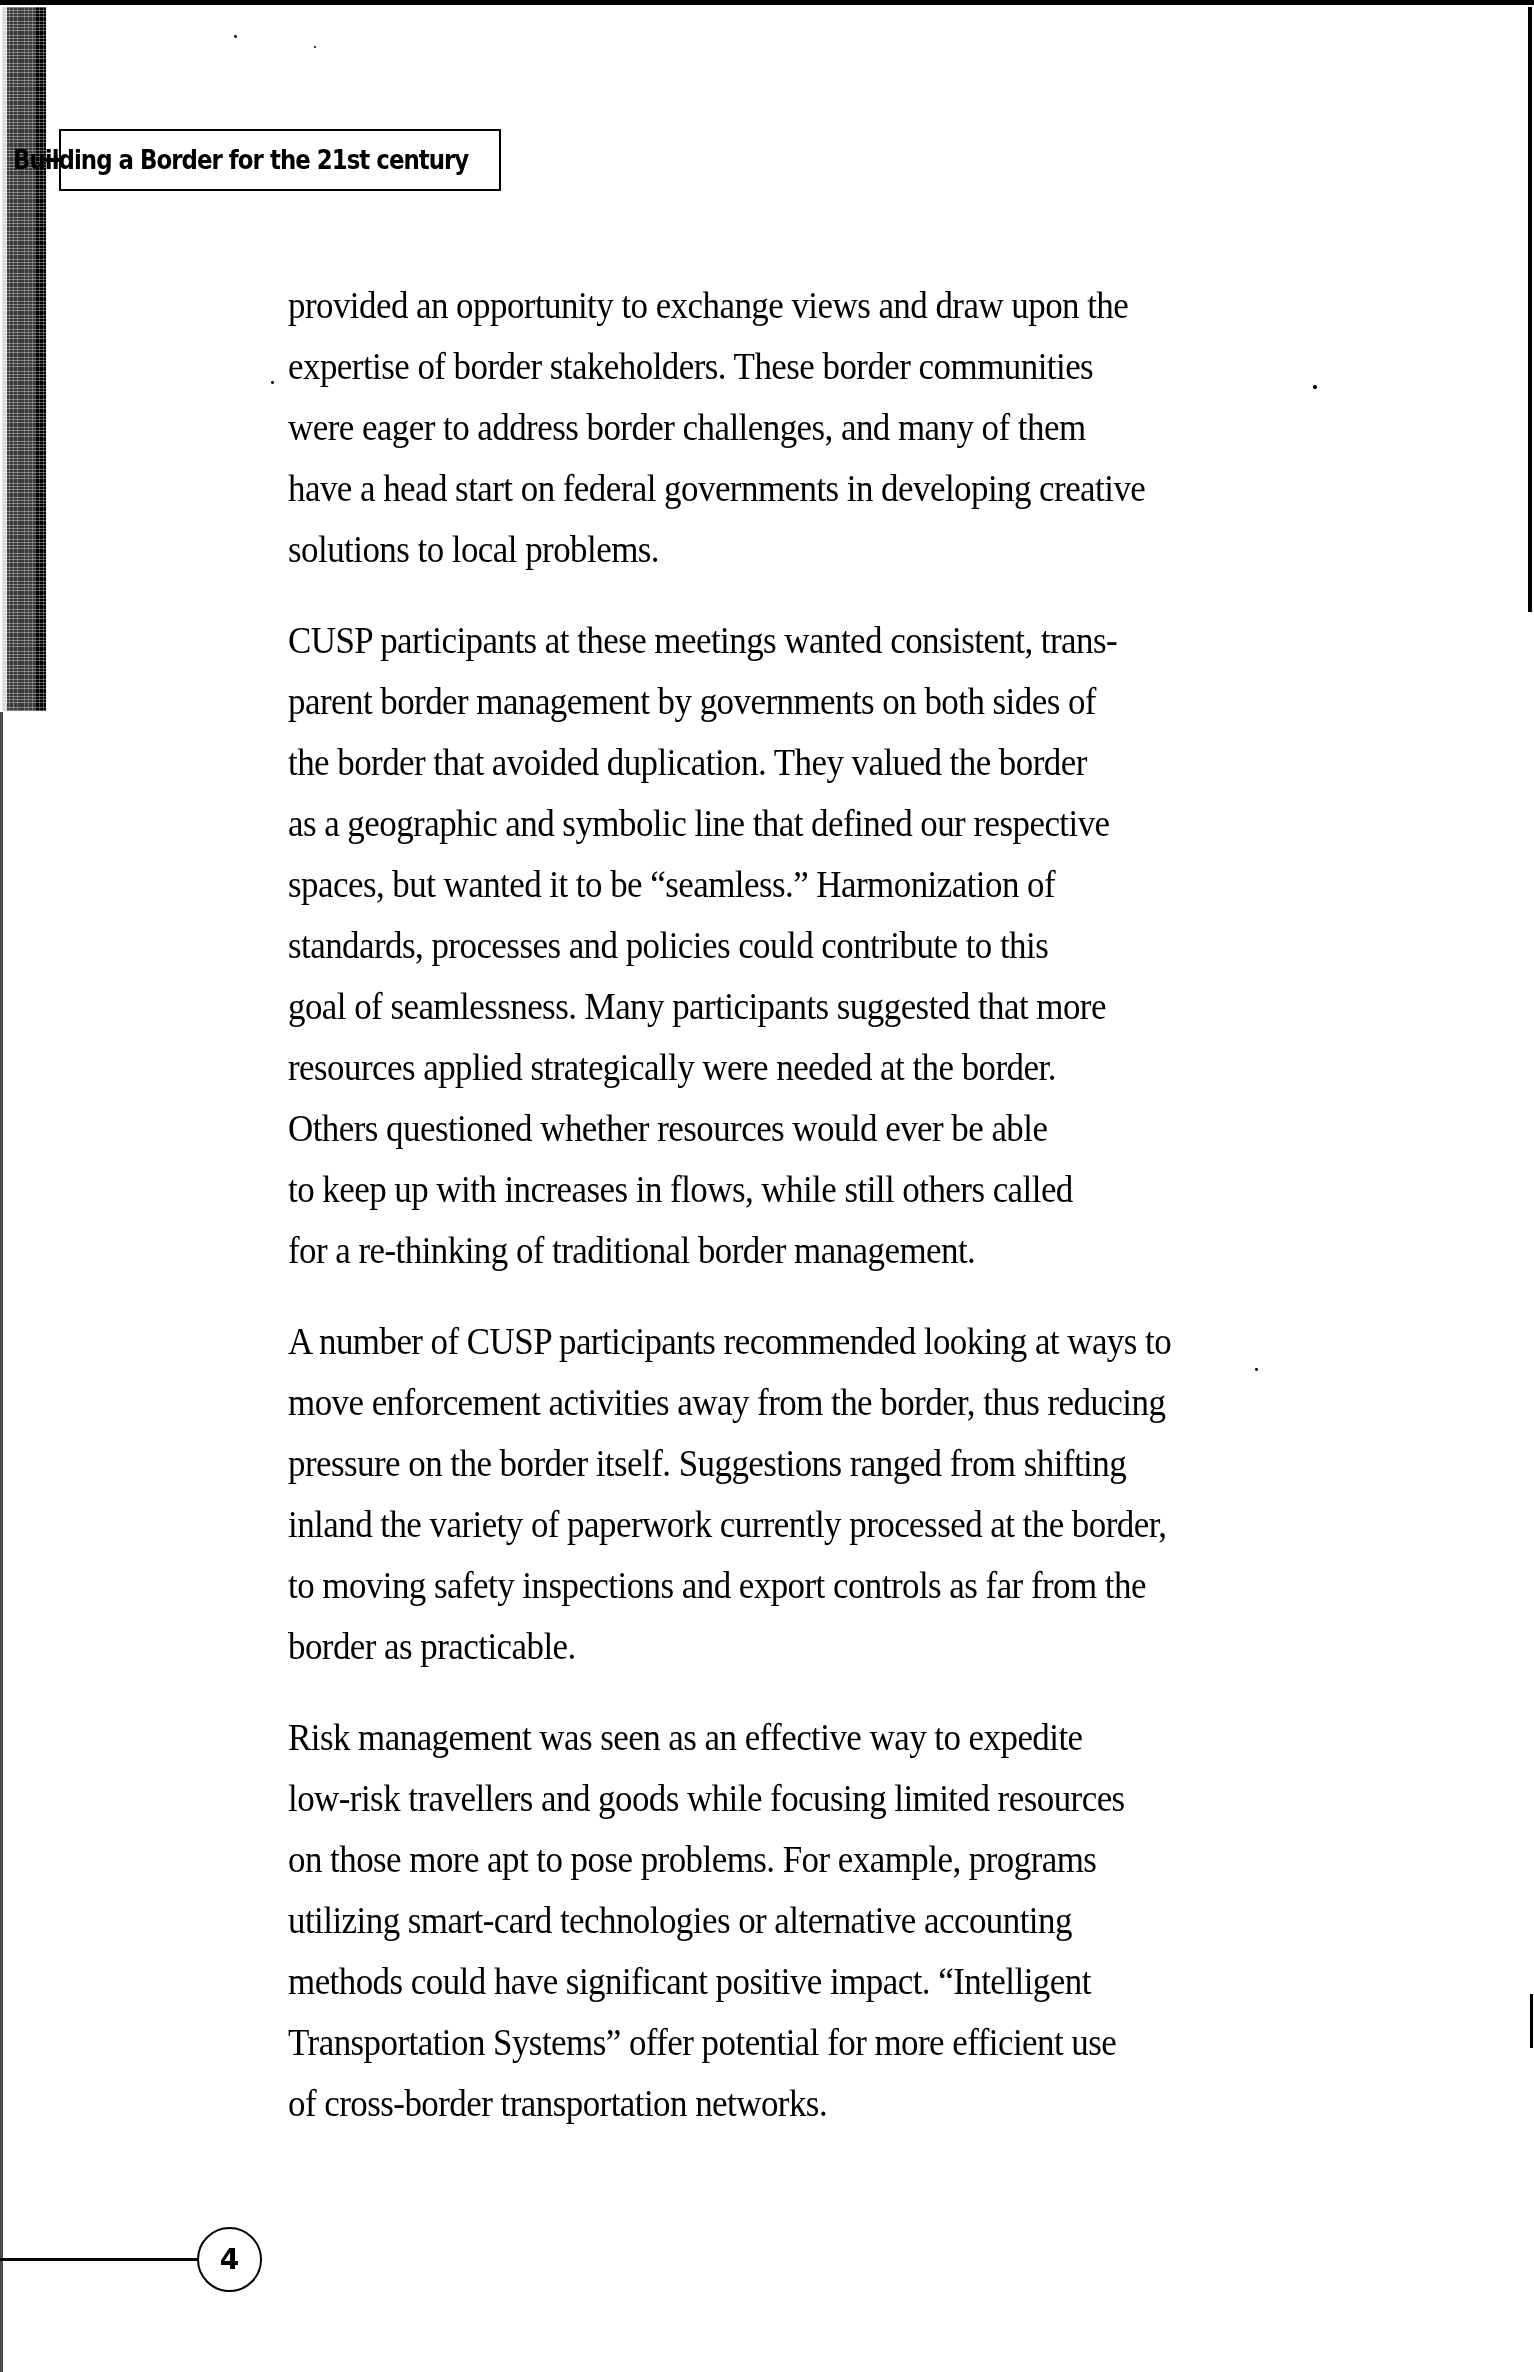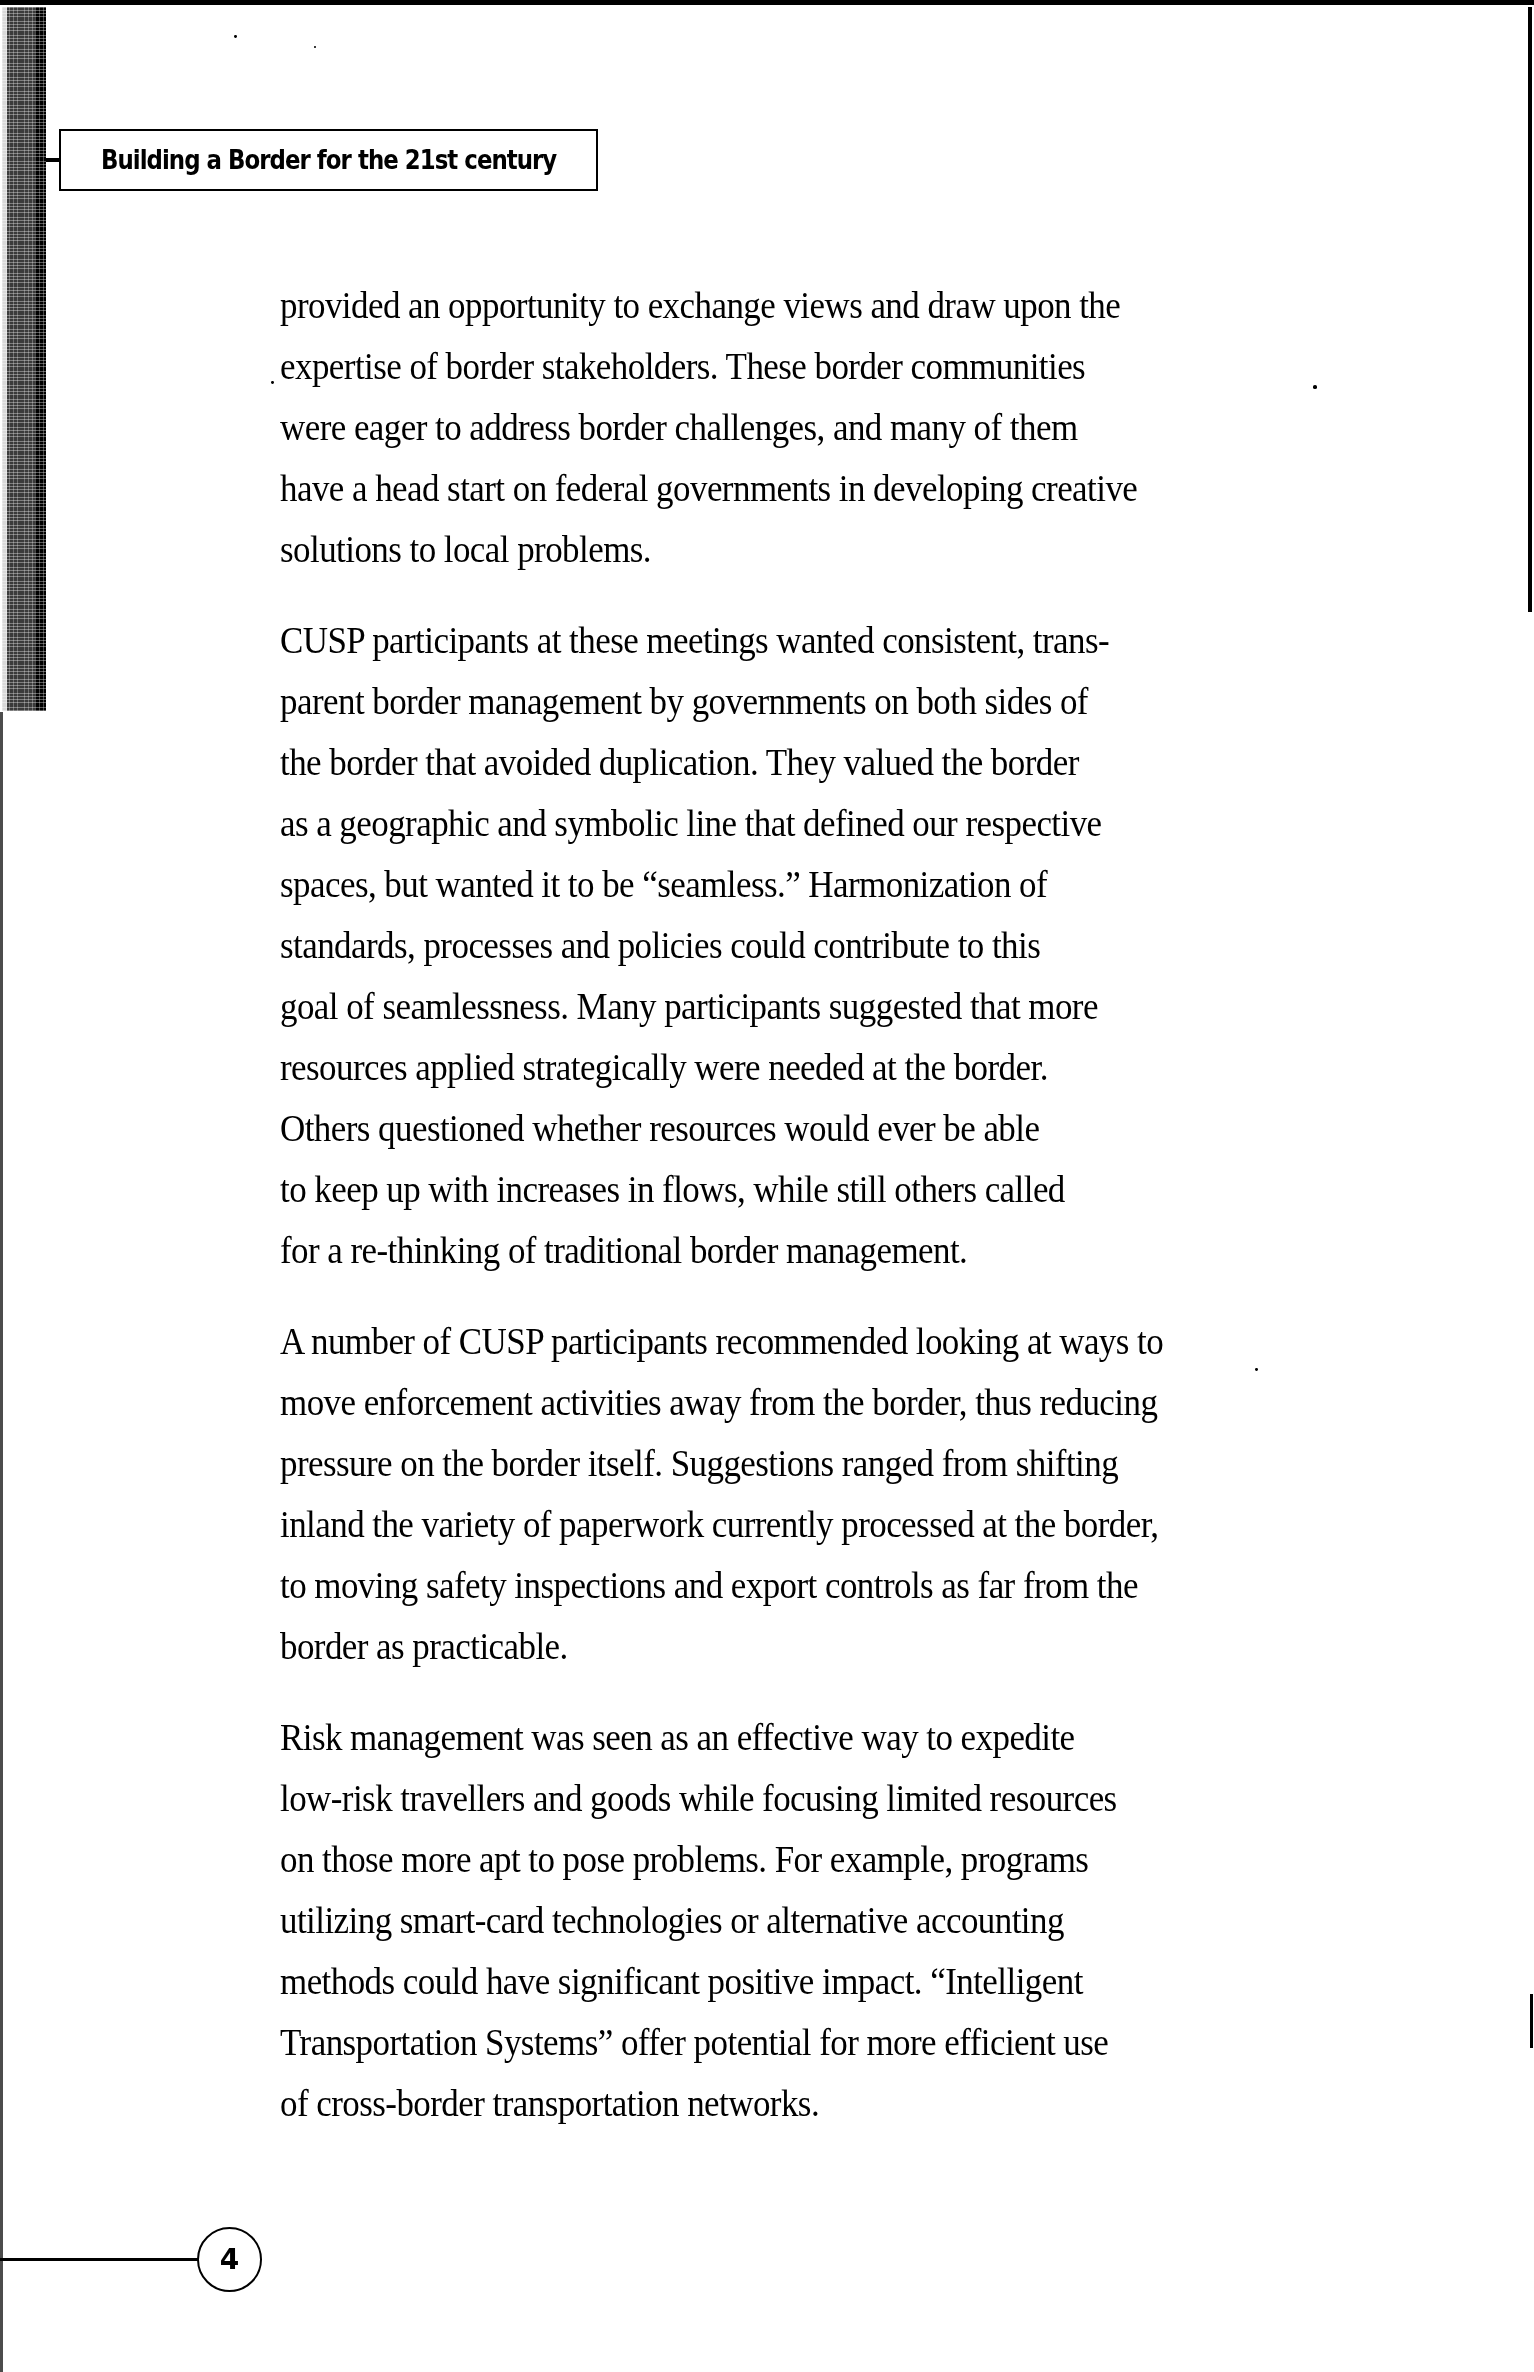--- a/index.html
+++ b/index.html
@@ -12,31 +12,31 @@
       repeating-linear-gradient(0deg, rgba(255,255,255,0.35) 0 0.9px, transparent 0.9px 2.8px),
       repeating-linear-gradient(90deg, rgba(255,255,255,0.28) 0 0.9px, transparent 0.9px 3.7px),
       linear-gradient(90deg, #d8d8d8 0 5.5px, #3a3a3a 5.5px 33px, #000 33px 44px);
   }
   .left-edge-line { position: absolute; left: 0; top: 712px; width: 2.8px; height: 1661px; background: #000; opacity: 0.7; }
   .right-edge-line { position: absolute; left: 1528px; top: 7.4px; width: 3.7px; height: 605px; background: #000; }
   .right-edge-mark { position: absolute; left: 1530px; top: 1994px; width: 2.8px; height: 54px; background: #000; }
 
   .header-connector { position: absolute; left: 46px; top: 158px; width: 29.5px; height: 3.7px; background: #000; }
   .header-box {
-    position: absolute; left: 59px; top: 129px; width: 539px; height: 62px;
+    position: absolute; left: 59px; top: 129px; width: 442px; height: 62px;
     border: 2.8px solid #000; box-sizing: border-box; background: #fff;
-    display: flex; align-items: center; justify-content: center;
+    display: flex; align-items: center; justify-content: flex-end;
   }
   .header-text {
     font-family: "DejaVu Sans", sans-serif; font-weight: bold; font-size: 26px;
     letter-spacing: -1.1px; transform: scaleX(0.88); white-space: nowrap;
   }
 
   .body-text { position: absolute; left: 280px; top: 275px; width: 1089px; }
-  .para { margin: 0 0 30px 0; }
+  .para { margin: 0 0 30px 8px; }
   .line {
     display: block; font-size: 38px; line-height: 61px; height: 61px; white-space: nowrap;
     letter-spacing: -0.6px; transform-origin: left center; transform: scaleX(0.92);
   }
 
   .footer-rule { position: absolute; left: 0; top: 2258px; width: 198px; height: 2.8px; background: #000; }
   .page-circle {
     position: absolute; left: 197px; top: 2227px; width: 65px; height: 65px;
     border: 2.8px solid #000; border-radius: 50%; box-sizing: border-box;
     display: flex; align-items: center; justify-content: center;

